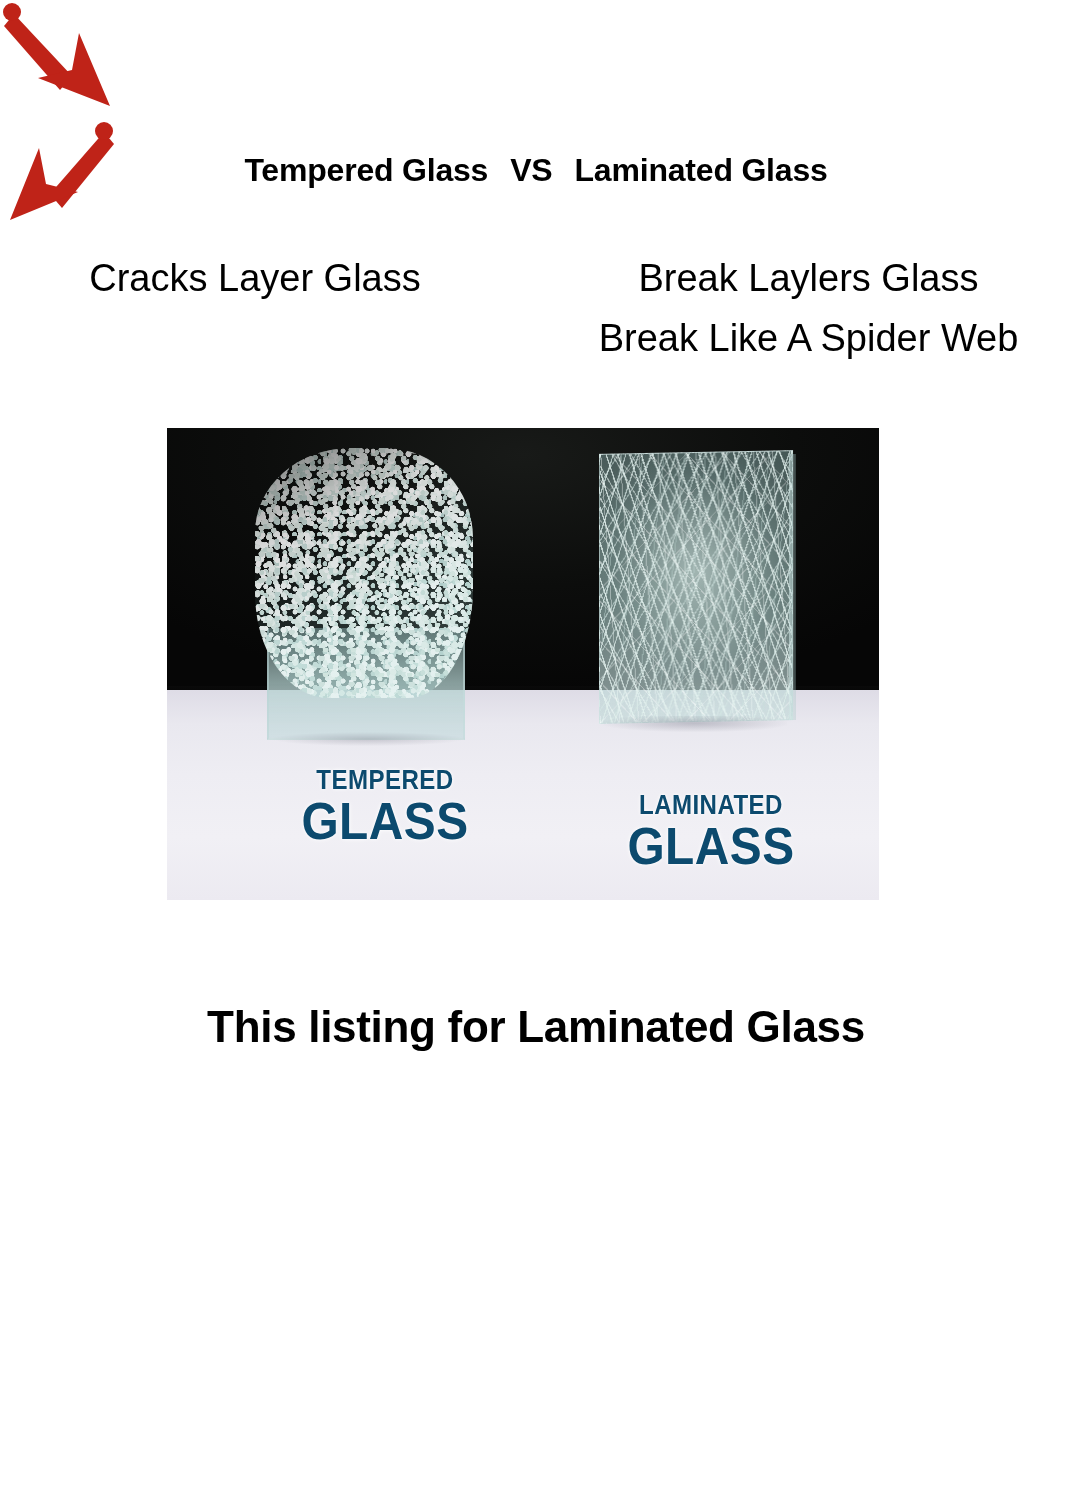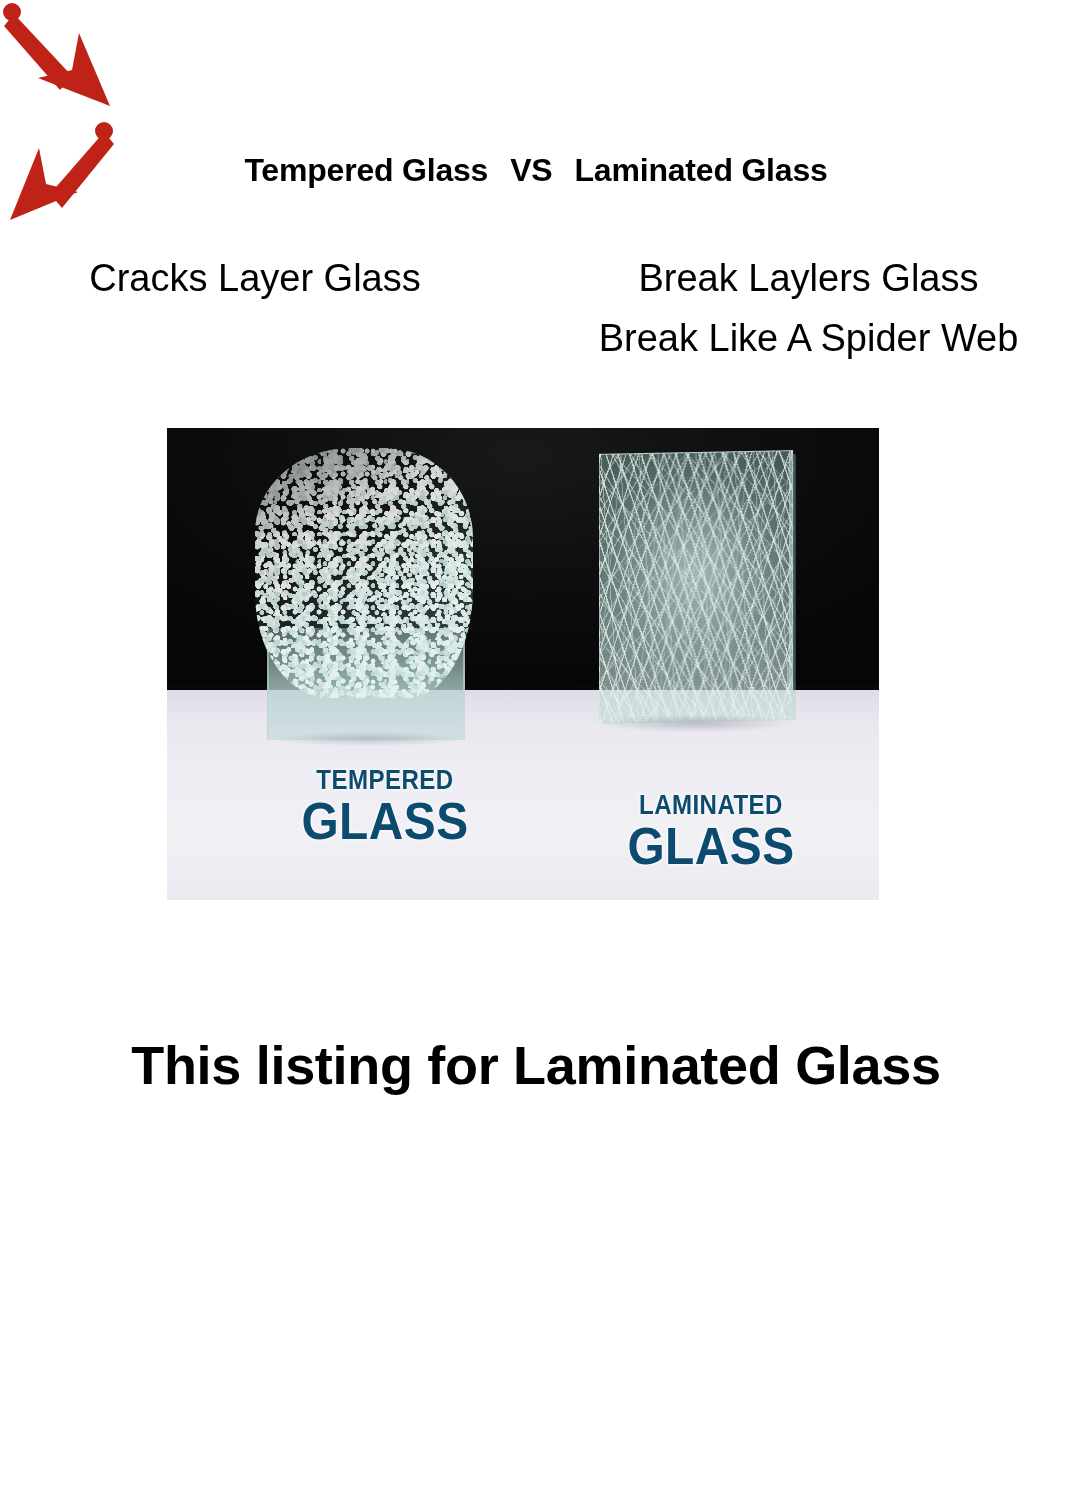--- a/index.html
+++ b/index.html
@@ -248,25 +248,24 @@
     transform: scaleX(0.92);
   }
 
   
   #footer-note {
     position: absolute;
     top: 1002px;
     left: 0;
     width: 1072px;
     text-align: center;
-    font-size: 54px;
+    font-size: 44px;
     font-weight: 600;
     letter-spacing: -0.3px;
     white-space: nowrap;
-    margin-top: 32px;
   }
 </style>
 </head>
 <body>
 
 <div id="headline">
   <span class="hl-part">Tempered Glass</span><span class="hl-vs">VS</span><span class="hl-part">Laminated Glass</span>
 </div>
 
 <div class="subtitle-col" id="subtitle-left">

